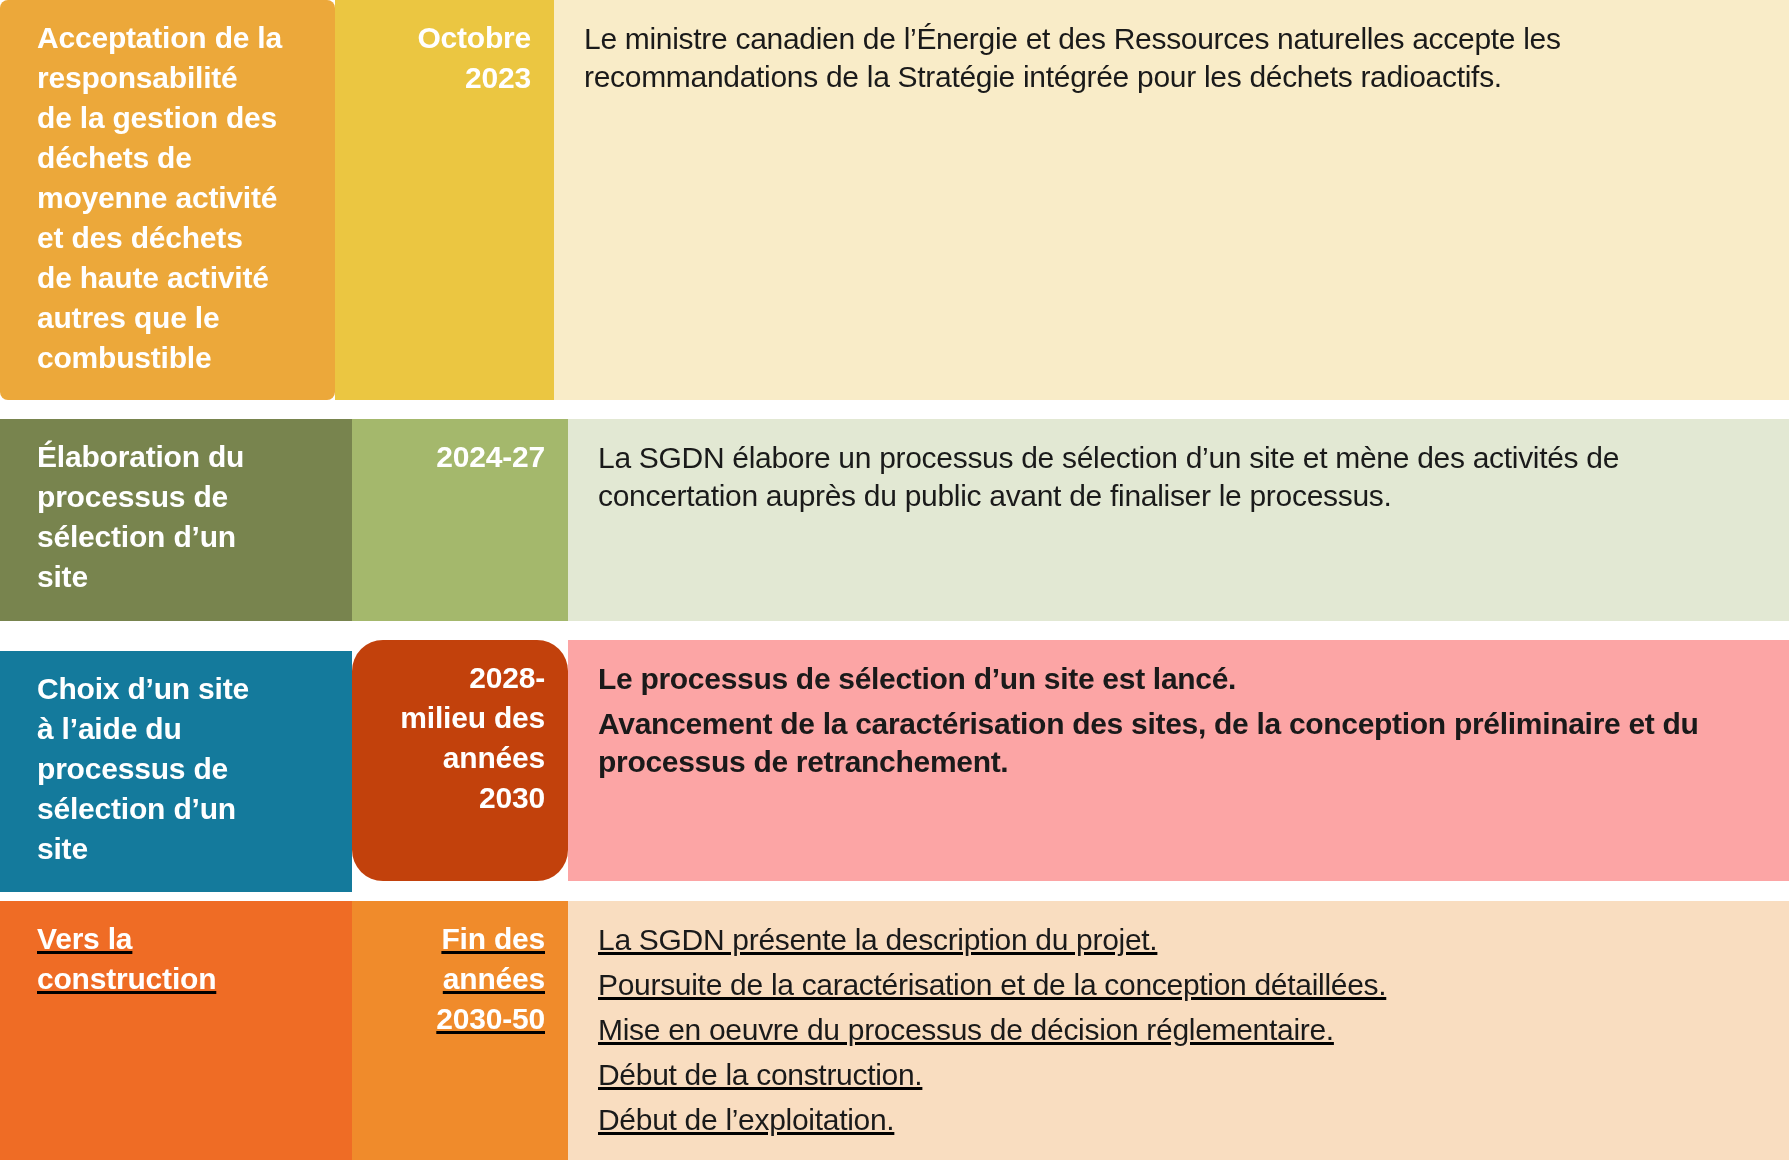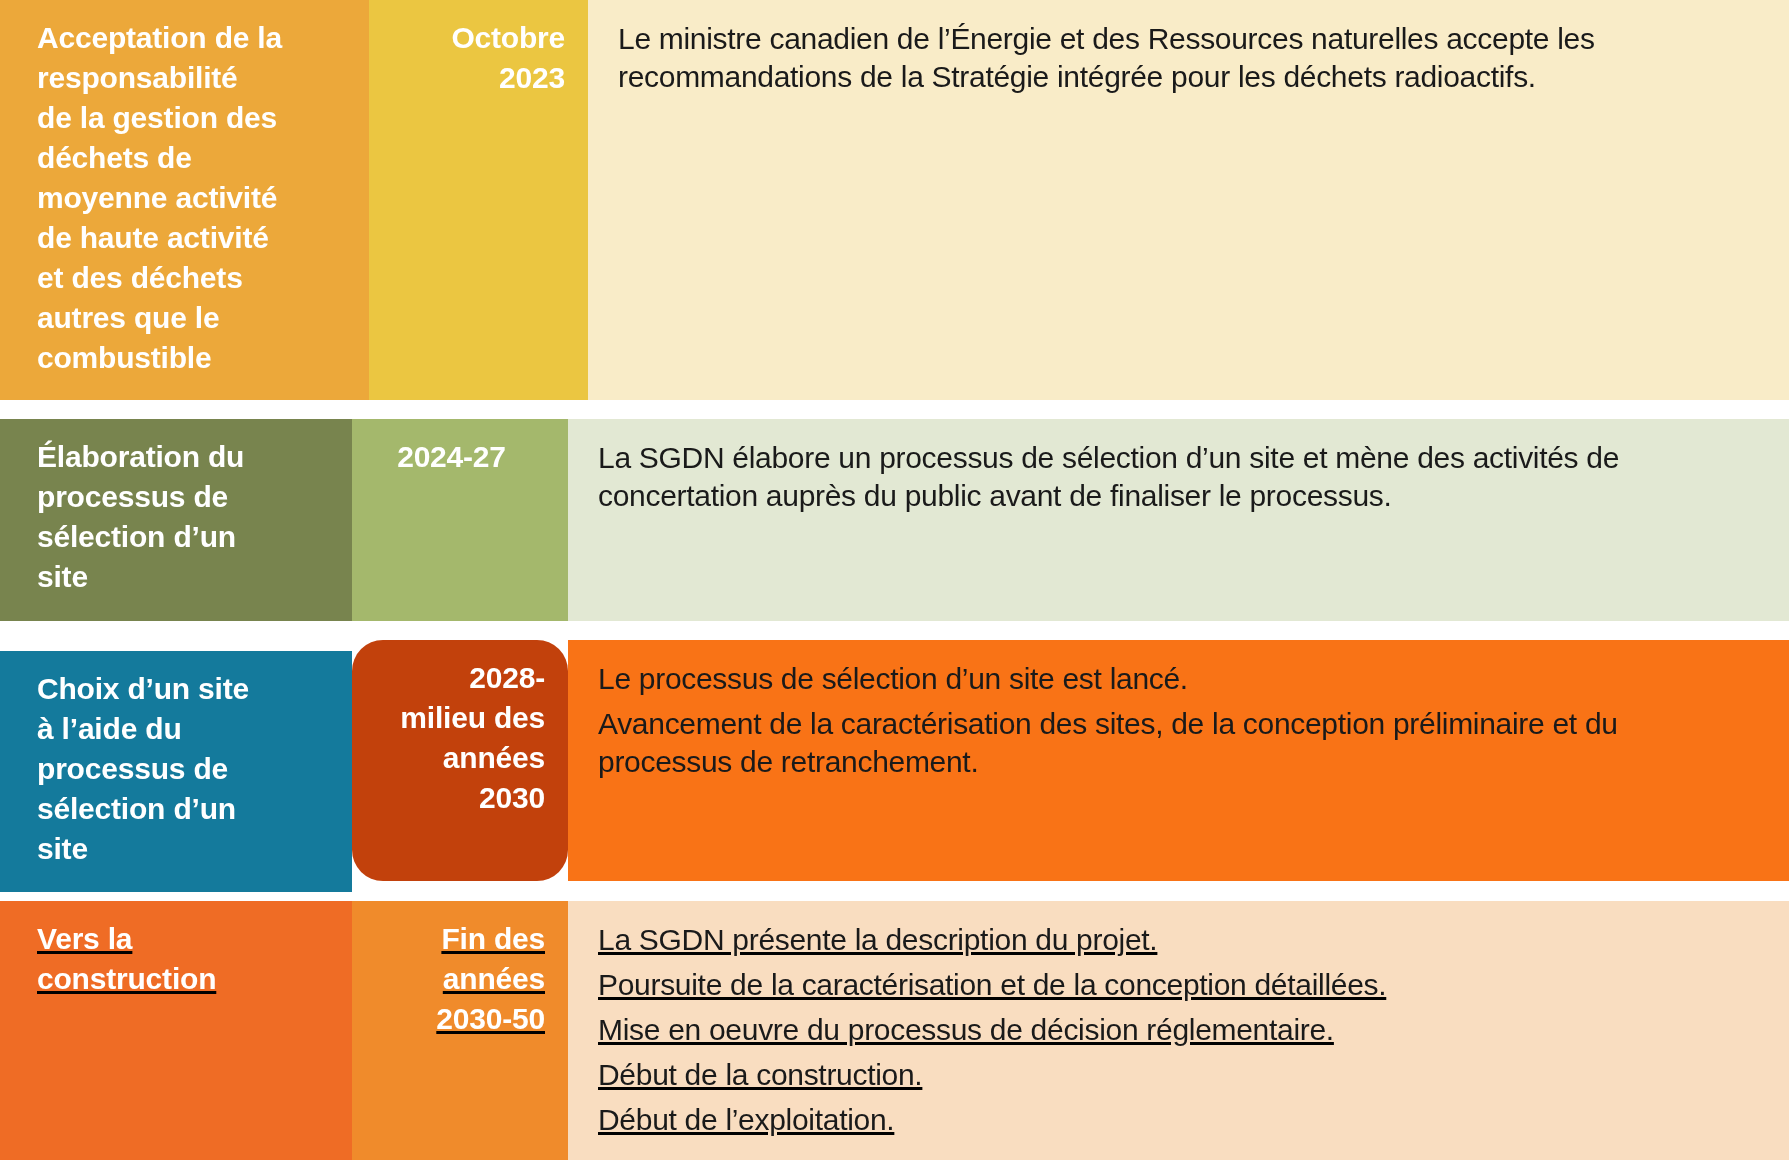--- a/index.html
+++ b/index.html
@@ -13,48 +13,48 @@
           line-height: 40px; text-align: right; letter-spacing: -0.2px; }
   .desc { flex: 1; padding: 20px 40px 0 30px; color: #1a1a1a; font-size: 30px;
           line-height: 38px; letter-spacing: -0.3px; }
   .desc p { margin: 0 0 7px 0; }
   .phase-line { display: block; white-space: nowrap; }
 </style>
 </head>
 <body>
 
 <div class="row" style="top:0; height:400px;">
-  <div class="cell phase" style="width:369px; background:#ECA83A;">
+  <div class="cell phase" style="width:335px; background:#ECA83A;border-radius:8px;">
     <span class="phase-line">Acceptation de la</span>
     <span class="phase-line">responsabilité</span>
     <span class="phase-line">de la gestion des</span>
     <span class="phase-line">déchets de</span>
     <span class="phase-line">moyenne activité</span>
+    <span class="phase-line">et des déchets</span>
     <span class="phase-line">de haute activité</span>
-    <span class="phase-line">et des déchets</span>
     <span class="phase-line">autres que le</span>
     <span class="phase-line">combustible</span>
   </div>
   <div class="cell date" style="width:219px; background:#EBC641;">
     <span class="phase-line">Octobre</span>
     <span class="phase-line">2023</span>
   </div>
   <div class="cell desc" style="background:#F9ECC8;">
     <p>Le ministre canadien de l’Énergie et des Ressources naturelles accepte les recommandations de la Stratégie intégrée pour les déchets radioactifs.</p>
   </div>
 </div>
 
 <div class="row" style="top:419px; height:202px;">
   <div class="cell phase" style="width:352px; background:#78844E;">
     <span class="phase-line">Élaboration du</span>
     <span class="phase-line">processus de</span>
     <span class="phase-line">sélection d’un</span>
     <span class="phase-line">site</span>
   </div>
-  <div class="cell date" style="width:216px; background:#A4B86C;text-align:center;">
+  <div class="cell date" style="width:216px; background:#A4B86C;">
     <span class="phase-line">2024-27</span>
   </div>
   <div class="cell desc" style="background:#E2E8D3;">
     <p>La SGDN élabore un processus de sélection d’un site et mène des activités de concertation auprès du public avant de finaliser le processus.</p>
   </div>
 </div>
 
 <div class="row" style="top:640px; height:241px;">
   <div class="cell phase" style="width:352px; background:#147A9C;margin-top:11px;">
     <span class="phase-line">Choix d’un site</span>
@@ -62,21 +62,21 @@
     <span class="phase-line">processus de</span>
     <span class="phase-line">sélection d’un</span>
     <span class="phase-line">site</span>
   </div>
   <div class="cell date" style="width:216px; background:#c2410c;border-radius:31px;">
     <span class="phase-line">2028-</span>
     <span class="phase-line">milieu des</span>
     <span class="phase-line">années</span>
     <span class="phase-line">2030</span>
   </div>
-  <div class="cell desc" style="background:#f97316;">
+  <div class="cell desc" style="background:#fca5a5;font-weight:bold;">
     <p>Le processus de sélection d’un site est lancé.</p>
     <p>Avancement de la caractérisation des sites, de la conception préliminaire et du processus de retranchement.</p>
   </div>
 </div>
 
 <div class="row" style="top:901px; height:259px;text-decoration:underline;">
   <div class="cell phase" style="width:352px; background:#EF6C25;">
     <span class="phase-line">Vers la</span>
     <span class="phase-line">construction</span>
   </div>

